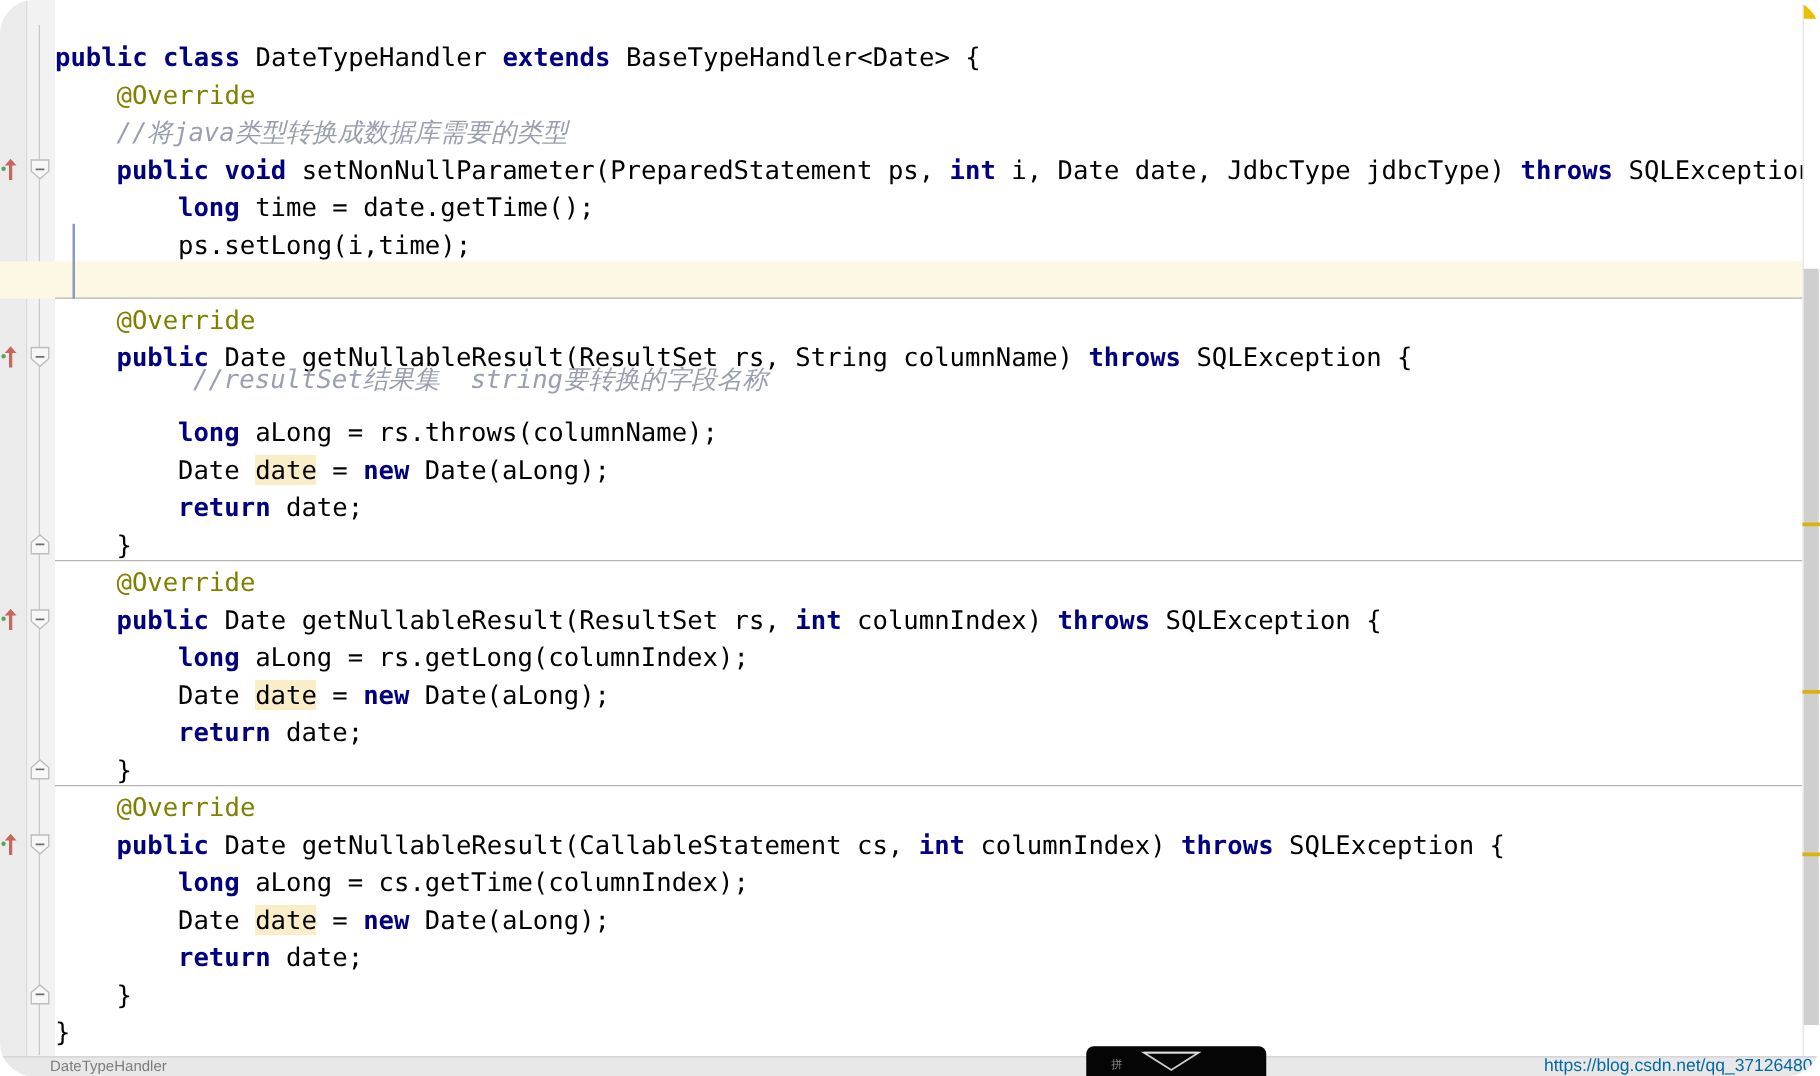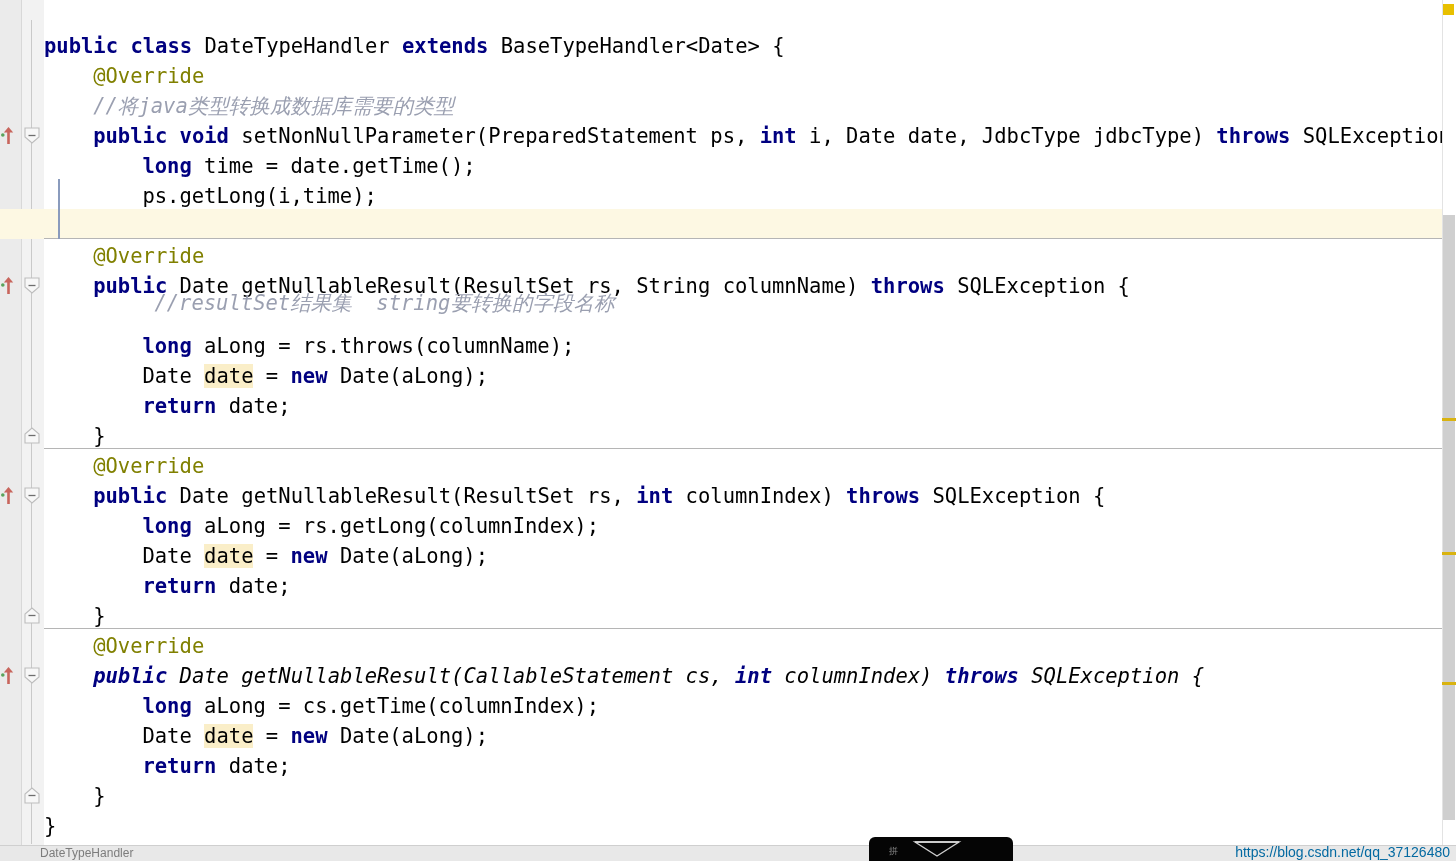--- a/index.html
+++ b/index.html
@@ -11,20 +11,21 @@
     background: #ffffff;
     font-family: "DejaVu Sans Mono", "Liberation Mono", monospace;
   }
 
   #editor-window {
     position: relative;
     width: 1456px;
     height: 861px;
     background: #ffffff;
     overflow: hidden;
+    border-radius: 27px;
   }
 
   
   #gutter {
     position: absolute;
     left: 0; top: 0;
     width: 22px; height: 845px;
     background: #ebebeb;
     border-right: 1px solid #d8d8d8;
     z-index: 5;
@@ -242,37 +243,37 @@
   <div id="fold-strip"></div>
   <div id="fold-line"></div>
 
   <div id="text-area">
       <div class="caret-row" style="top: 209px;"></div>
       <div class="code-line" style="top: 31px; left: 0px;"><span class="txt kw">public</span><span class="txt plain"> </span><span class="txt kw">class</span><span class="txt plain"> DateTypeHandler </span><span class="txt kw">extends</span><span class="txt plain"> BaseTypeHandler&lt;Date&gt; {</span></div>
       <div class="code-line" style="top: 61px; left: 49.2px;"><span class="txt anno">@Override</span></div>
       <div class="code-line" style="top: 91px; left: 49.2px;"><span class="txt cmt">//将java类型转换成数据库需要的类型</span></div>
       <div class="code-line" style="top: 121px; left: 49.2px;"><span class="txt kw">public</span><span class="txt plain"> </span><span class="txt kw">void</span><span class="txt plain"> setNonNullParameter(PreparedStatement ps, </span><span class="txt kw">int</span><span class="txt plain"> i, Date date, JdbcType jdbcType) </span><span class="txt kw">throws</span><span class="txt plain"> SQLException {</span></div>
       <div class="code-line" style="top: 151px; left: 98.4px;"><span class="txt kw">long</span><span class="txt plain"> time = date.getTime();</span></div>
-      <div class="code-line" style="top: 181px; left: 98.4px;"><span class="txt plain">ps.getLong(i,time);</span></div>
+      <div class="code-line" style="top: 181px; left: 98.4px;"><span class="txt plain">ps.setLong(i,time);</span></div>
       <div class="code-line" style="top: 211px; left: 49.2px;"><span class="txt brace-match">}</span><span class="caret"></span></div>
       <div class="code-line" style="top: 241px; left: 49.2px;"><span class="txt anno">@Override</span></div>
       <div class="code-line" style="top: 271px; left: 49.2px;"><span class="txt kw">public</span><span class="txt plain"> Date getNullableResult(ResultSet rs, String columnName) </span><span class="txt kw">throws</span><span class="txt plain"> SQLException {</span></div>
       <div class="code-line" style="top: 288px; left: 98.4px; margin-left: 12px;"><span class="txt cmt">//resultSet结果集  string要转换的字段名称</span></div>
       <div class="code-line" style="top: 331px; left: 98.4px;"><span class="txt kw">long</span><span class="txt plain"> aLong = rs.throws(columnName);</span></div>
       <div class="code-line" style="top: 361px; left: 98.4px;"><span class="txt plain">Date </span><span class="txt hl">date</span><span class="txt plain"> = </span><span class="txt kw">new</span><span class="txt plain"> Date(aLong);</span></div>
       <div class="code-line" style="top: 391px; left: 98.4px;"><span class="txt kw">return</span><span class="txt plain"> date;</span></div>
       <div class="code-line" style="top: 421px; left: 49.2px;"><span class="txt plain">}</span></div>
       <div class="code-line" style="top: 451px; left: 49.2px;"><span class="txt anno">@Override</span></div>
       <div class="code-line" style="top: 481px; left: 49.2px;"><span class="txt kw">public</span><span class="txt plain"> Date getNullableResult(ResultSet rs, </span><span class="txt kw">int</span><span class="txt plain"> columnIndex) </span><span class="txt kw">throws</span><span class="txt plain"> SQLException {</span></div>
       <div class="code-line" style="top: 511px; left: 98.4px;"><span class="txt kw">long</span><span class="txt plain"> aLong = rs.getLong(columnIndex);</span></div>
       <div class="code-line" style="top: 541px; left: 98.4px;"><span class="txt plain">Date </span><span class="txt hl">date</span><span class="txt plain"> = </span><span class="txt kw">new</span><span class="txt plain"> Date(aLong);</span></div>
       <div class="code-line" style="top: 571px; left: 98.4px;"><span class="txt kw">return</span><span class="txt plain"> date;</span></div>
       <div class="code-line" style="top: 601px; left: 49.2px;"><span class="txt plain">}</span></div>
       <div class="code-line" style="top: 631px; left: 49.2px;"><span class="txt anno">@Override</span></div>
-      <div class="code-line" style="top: 661px; left: 49.2px; font-style: italic;"><span class="txt kw">public</span><span class="txt plain"> Date getNullableResult(CallableStatement cs, </span><span class="txt kw">int</span><span class="txt plain"> columnIndex) </span><span class="txt kw">throws</span><span class="txt plain"> SQLException {</span></div>
+      <div class="code-line" style="top: 661px; left: 49.2px;"><span class="txt kw">public</span><span class="txt plain"> Date getNullableResult(CallableStatement cs, </span><span class="txt kw">int</span><span class="txt plain"> columnIndex) </span><span class="txt kw">throws</span><span class="txt plain"> SQLException {</span></div>
       <div class="code-line" style="top: 691px; left: 98.4px;"><span class="txt kw">long</span><span class="txt plain"> aLong = cs.getTime(columnIndex);</span></div>
       <div class="code-line" style="top: 721px; left: 98.4px;"><span class="txt plain">Date </span><span class="txt hl">date</span><span class="txt plain"> = </span><span class="txt kw">new</span><span class="txt plain"> Date(aLong);</span></div>
       <div class="code-line" style="top: 751px; left: 98.4px;"><span class="txt kw">return</span><span class="txt plain"> date;</span></div>
       <div class="code-line" style="top: 781px; left: 49.2px;"><span class="txt plain">}</span></div>
       <div class="code-line" style="top: 811px; left: 0px;"><span class="txt plain">}</span></div>
     </div>
 
   <div id="right-strip">
     <div id="error-stripe-box" style="background: rgb(232, 192, 0);"></div>
     <div id="scroll-thumb" style="top: 215px; height: 605px;"></div>

